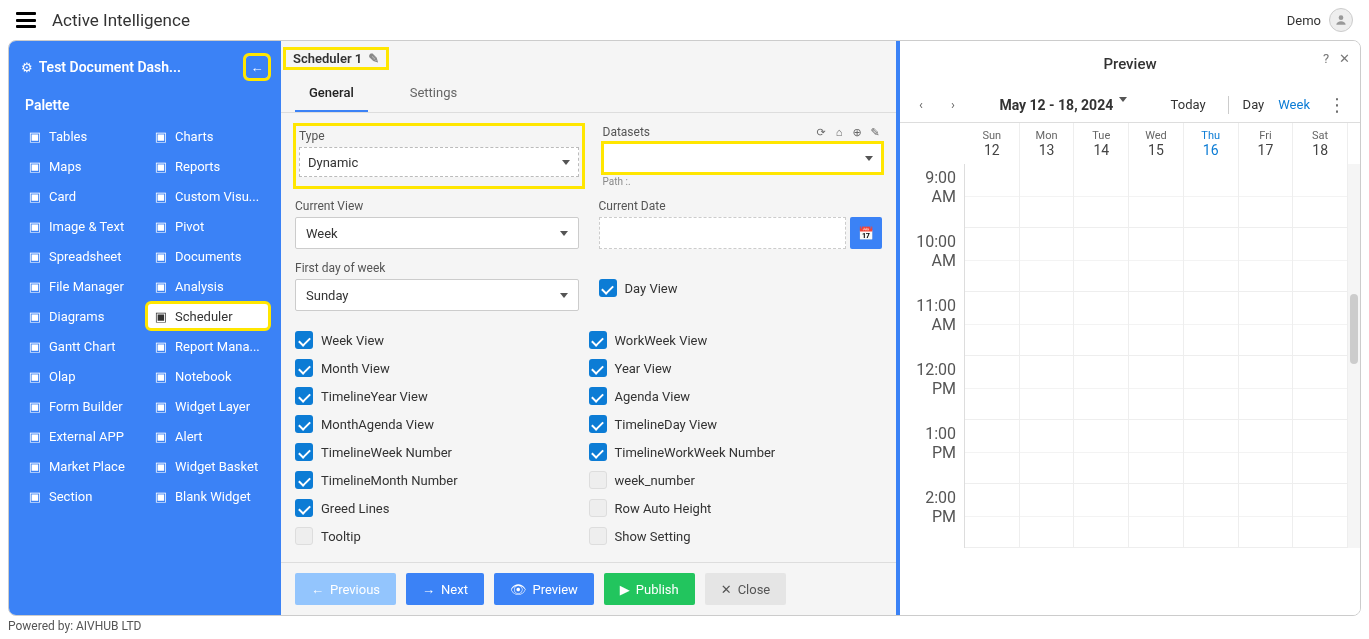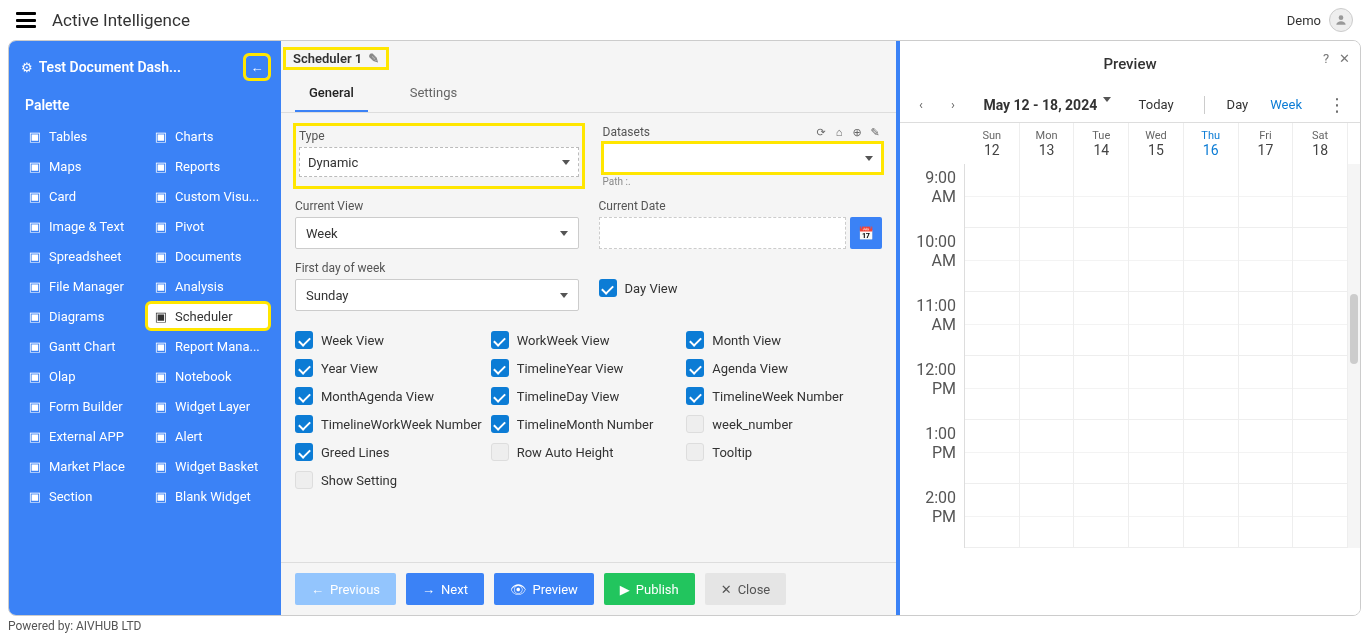--- a/index.html
+++ b/index.html
@@ -33,38 +33,38 @@
 .row2 { display: flex; gap: 20px; }
 .field { flex: 1; margin-bottom: 12px; }
 .label { font-size: 12px; color: #555; margin-bottom: 4px; display: flex; align-items: center; justify-content: space-between; }
 .select-box { height: 30px; border: 1px dashed #bbb; background: #fff; display: flex; align-items: center; padding: 0 8px; justify-content: space-between; }
 .select-solid { height: 32px; border: 1px solid #ccc; background: #fff; display: flex; align-items:center; padding: 0 10px; justify-content: space-between; border-radius: 2px; }
 .chev { width: 0; height: 0; border-left: 4px solid transparent; border-right: 4px solid transparent; border-top: 5px solid #555; }
 .path-text { font-size: 10px; color: #888; margin-top: 3px; }
 .date-btn { width: 32px; height: 32px; background: #3b82f6; display:flex; align-items:center; justify-content:center; border-radius: 2px; }
 .date-field { display:flex; gap:4px; }
 .date-input { flex:1; height:32px; border:1px dashed #ccc; background:#fff; }
-.checks { display: grid; grid-template-columns: 1fr 1fr 1fr; row-gap: 10px; margin-top: 8px; }
+.checks { display: grid; grid-template-columns: 1fr 1fr; row-gap: 10px; margin-top: 8px; }
 .check { display: flex; align-items: center; gap: 8px; }
 .cb { width: 18px; height: 18px; border-radius: 3px; display:flex; align-items:center; justify-content:center; }
 .cb.on { background: #0c7cd5; }
 .cb.off { background: #eee; border: 1px solid #ddd; }
 .cb.on::after { content: ''; width: 5px; height: 9px; border: solid #fff; border-width: 0 2px 2px 0; transform: rotate(45deg); }
 .btn-bar { border-top: 1px solid #ddd; padding: 10px 14px; display: flex; gap: 10px; }
 .btn { height: 32px; padding: 0 16px; display: flex; align-items: center; gap: 6px; color: #fff; border: none; font-size: 13px; border-radius: 2px; }
 .btn-blue-light { background: #93c5fd; }
 .btn-blue { background: #3b82f6; }
 .btn-green { background: #22c55e; }
 .btn-grey { background: #e5e5e5; color: #555; }
 .preview { width: 460px; background: #fff; display: flex; flex-direction: column; }
 .preview-title { text-align: center; padding: 14px 0; font-size: 15px; font-weight: 500; }
 .cal-head { display: flex; align-items: center; padding: 6px 10px; gap: 10px; }
 .nav-arr { width: 22px; height: 22px; display:flex; align-items:center; justify-content:center; color:#666; }
 .date-range { flex: 1; text-align: center; font-size: 14px; display:flex; align-items:flex-start; justify-content:center; gap:6px;font-weight:bold; }
-.cal-views { display: flex; align-items: center; gap: 22px; font-size: 13px; }
+.cal-views { display: flex; align-items: center; gap: 14px; font-size: 13px; }
 .cal-views .today { color: #333; padding: 4px 8px; }
 .cal-views .divider { width: 1px; height: 18px; background: #ccc; }
 .cal-views .v { color: #333; }
 .cal-views .v.active { color: #0c7cd5; }
 .kebab { color:#666; font-size:18px; padding:0 4px; }
 .week-days { display: grid; grid-template-columns: 65px repeat(7, 1fr) 12px; border-top: 1px solid #ddd; }
 .wd { padding: 6px 4px; border-right: 1px solid #eee; text-align: center; }
 .wd .dname { font-size: 11px; color: #666; }
 .wd .dnum { font-size: 14px; color: #444; }
 .wd.active .dname, .wd.active .dnum { color: #0c7cd5; }

